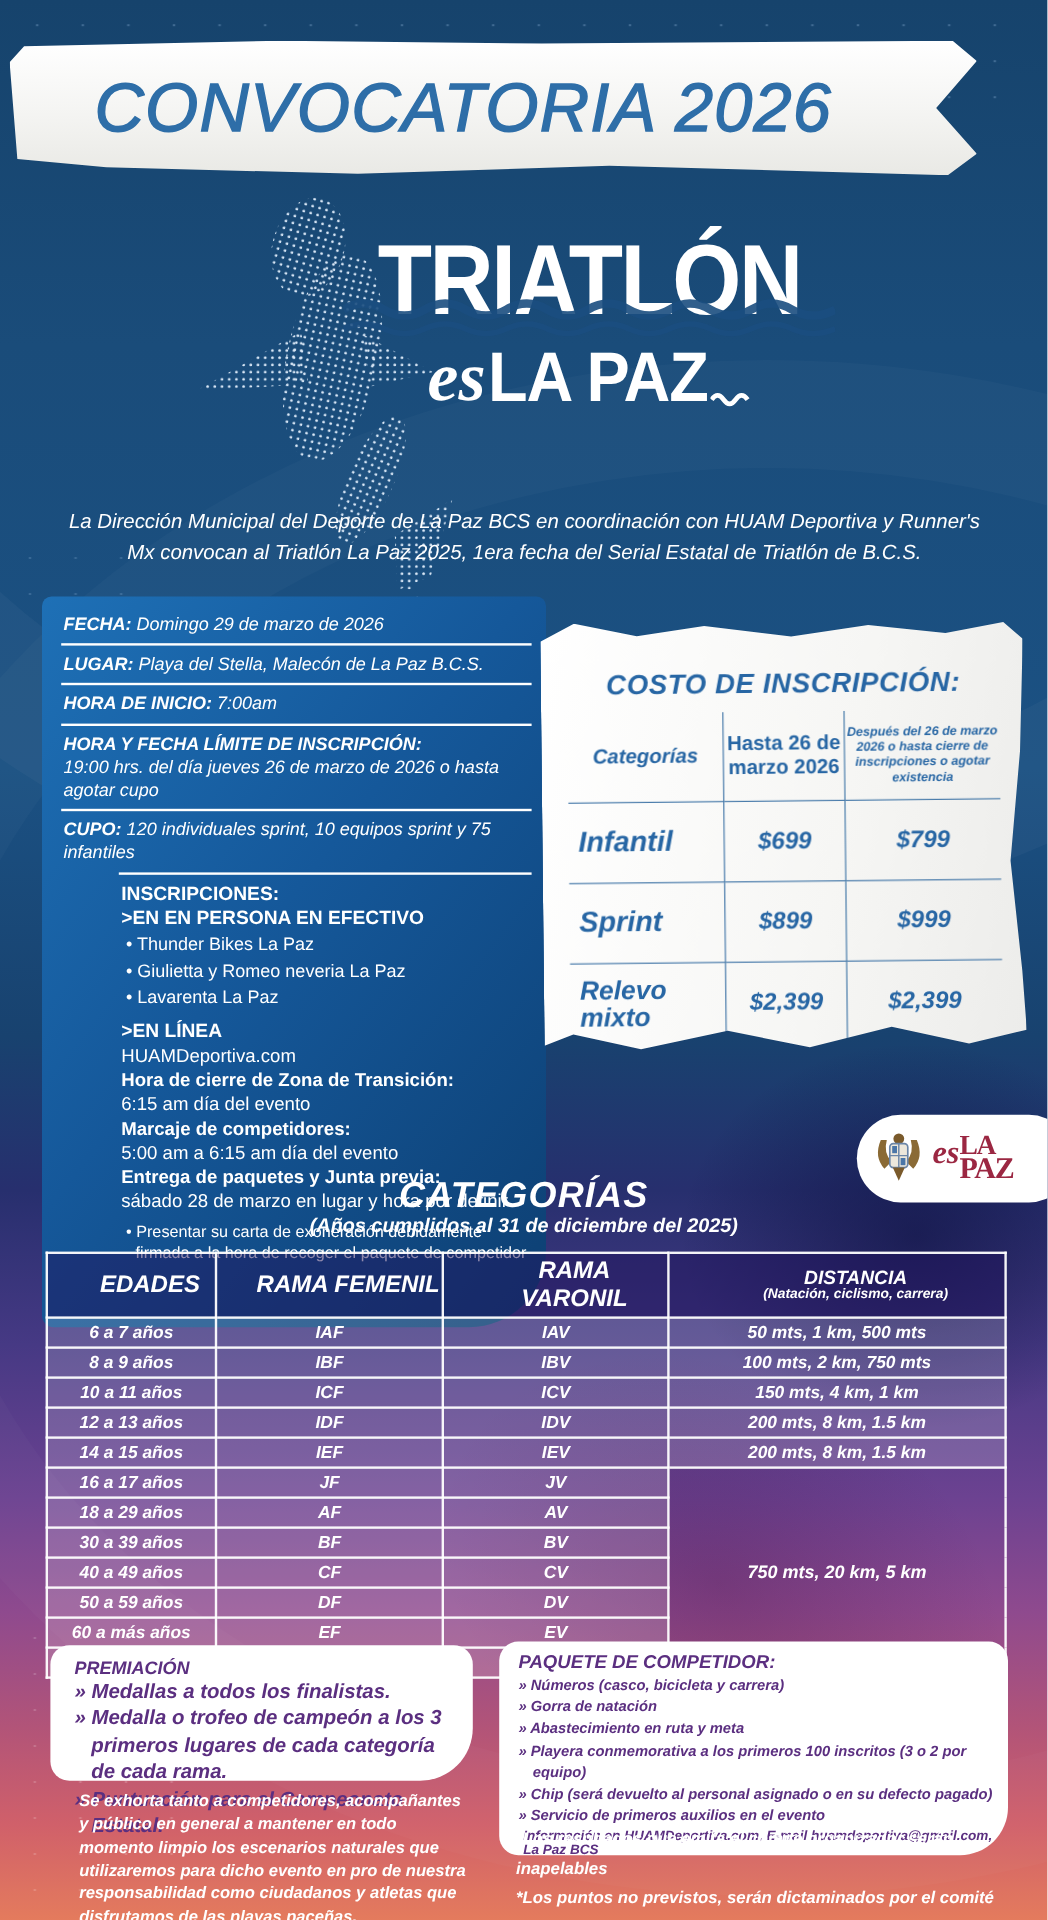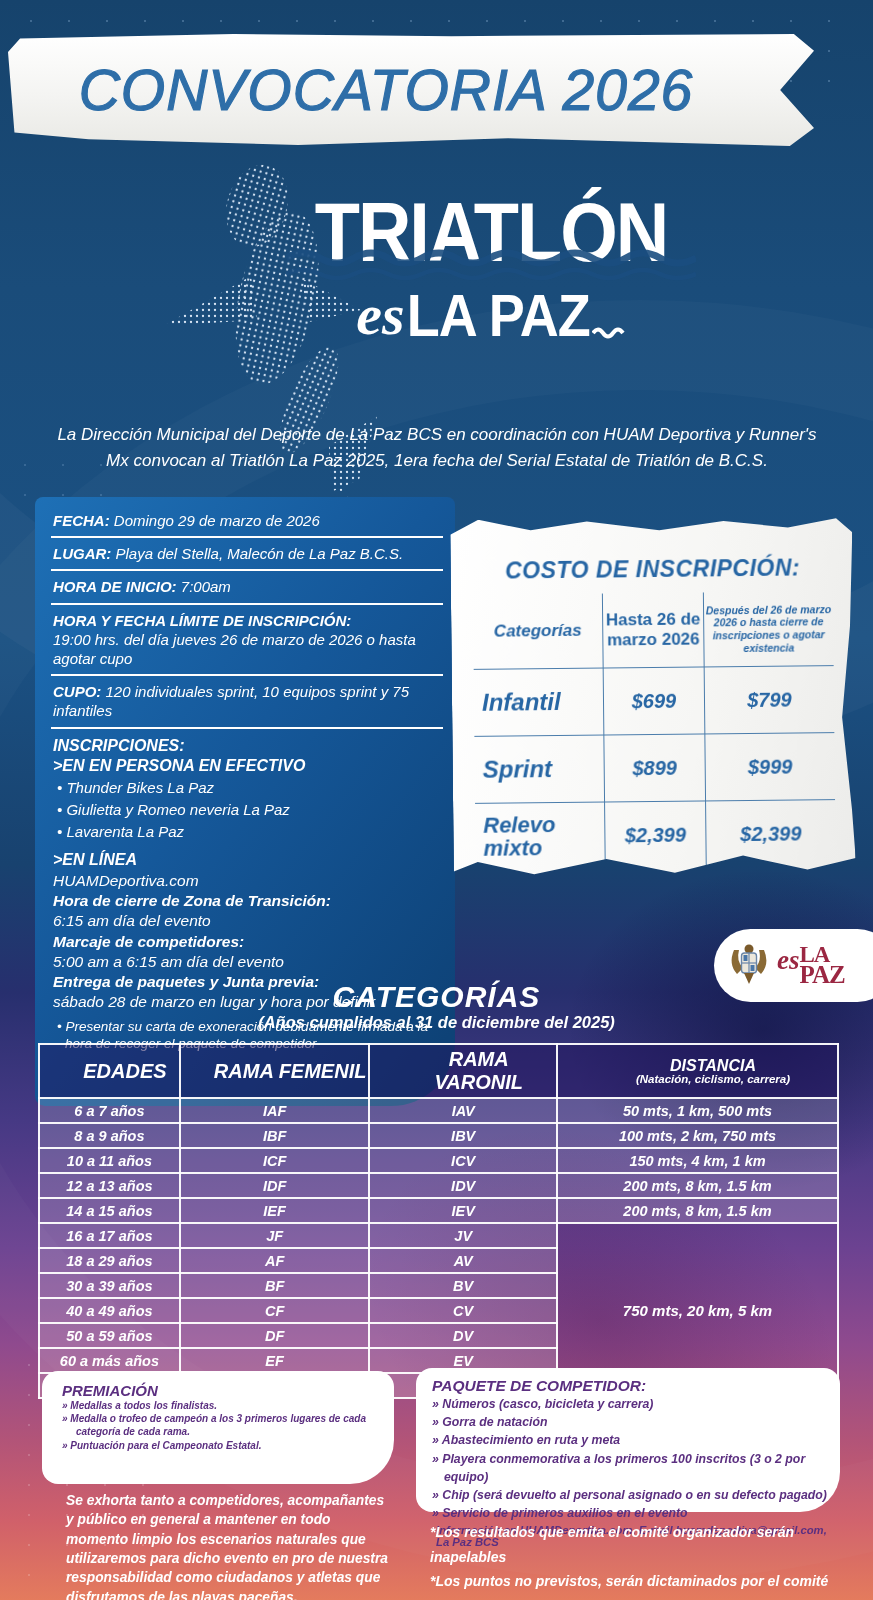--- a/index.html
+++ b/index.html
@@ -43,21 +43,21 @@
   .intro{position:absolute;left:56px;top:422px;width:762px;text-align:center;color:#fff;
     font-weight:normal;font-style:italic;font-size:17px;line-height:1.55;}
   
   .icard{position:absolute;left:35px;top:497px;width:420px;height:609px;box-sizing:border-box;
     background:linear-gradient(128deg,#1E70B6 0%,#15589A 45%,#0D3F72 100%);
     border-radius:8px 8px 64px 10px;padding:8px 12px 8px 16px;color:#fff;}
   .irow{padding:6px 2px 6px 2px;font-size:15px;font-style:italic;line-height:1.28;}
   .irow + .irow{border-top:2px solid #fff;}
   .ilabel{font-weight:bold;}
   .ival{font-weight:normal;}
-  .isec{border-top:2px solid #fff;padding:7px 2px 0 2px;font-style:italic;}
+  .isec{border-top:2px solid #fff;padding:7px 2px 0 2px;margin-left:48px;}
   .isec .h{font-weight:bold;font-size:16px;line-height:1.3;}
   .ibullet{font-size:15px;line-height:1.45;padding-left:4px;}
   .online{margin-top:8px;}
   .online .site{font-size:15.5px;line-height:1.3;}
   .online .h2{font-weight:bold;font-size:15.5px;line-height:1.3;}
   .online .v2{font-size:15.5px;line-height:1.3;}
   .inote{margin-top:7px;font-size:13.5px;line-height:1.25;padding-left:12px;text-indent:-8px;}
   
   .paper{position:absolute;left:452px;top:518px;width:402px;height:366px;box-sizing:border-box;
     background:linear-gradient(100deg,#ffffff 0%,#f6f6f4 60%,#ececea 100%);
@@ -100,23 +100,23 @@
   .h-sub{font-size:11.5px;font-weight:bold;font-style:italic;display:block;margin-top:-2px;}
   table.cats td{background:rgba(255,255,255,0.17);font-weight:bold;font-style:italic;
     font-size:14.5px;text-align:center;height:21px;padding:1px 4px;}
   table.cats td.freecell{background:transparent;font-size:15px;margin-top:40px;}
   col.c-ed{width:141px;} col.c-f{width:190px;} col.c-v{width:188px;} col.c-d{width:282px;}
   
   .pbox{position:absolute;background:#fff;color:#5B2F80;box-sizing:border-box;}
   .premio{left:42px;top:1371px;width:352px;height:113px;border-radius:16px 16px 44px 16px;
     padding:11px 12px 8px 20px;}
   .premio .t{font-weight:bold;font-style:italic;font-size:15px;}
-  .pitem{font-weight:bold;font-style:italic;font-size:10px;line-height:1.32;
+  .pitem{font-weight:bold;font-style:italic;font-size:17px;line-height:1.32;
     padding-left:14px;text-indent:-14px;}
-  .paquete{left:416px;top:1368px;width:424px;height:144px;border-radius:16px 16px 40px 16px;
+  .paquete{left:416px;top:1368px;width:424px;height:178px;border-radius:16px 16px 40px 16px;
     padding:9px 12px 6px 16px;}
   .paquete .t{font-weight:bold;font-style:italic;font-size:15.5px;}
   .qitem{font-weight:bold;font-style:italic;font-size:12.3px;line-height:1.48;
     padding-left:12px;text-indent:-12px;}
   .qinfo{font-weight:bold;font-style:italic;font-size:11.3px;margin-top:2px;padding-left:4px;}
   .eco{position:absolute;left:66px;top:1491px;width:322px;color:#fff;
     font-weight:bold;font-style:italic;font-size:13.8px;line-height:1.4;}
   .bnotes{position:absolute;left:430px;top:1520px;width:426px;color:#fff;
     font-weight:bold;font-style:italic;font-size:14px;line-height:1.75;}
 </style>

